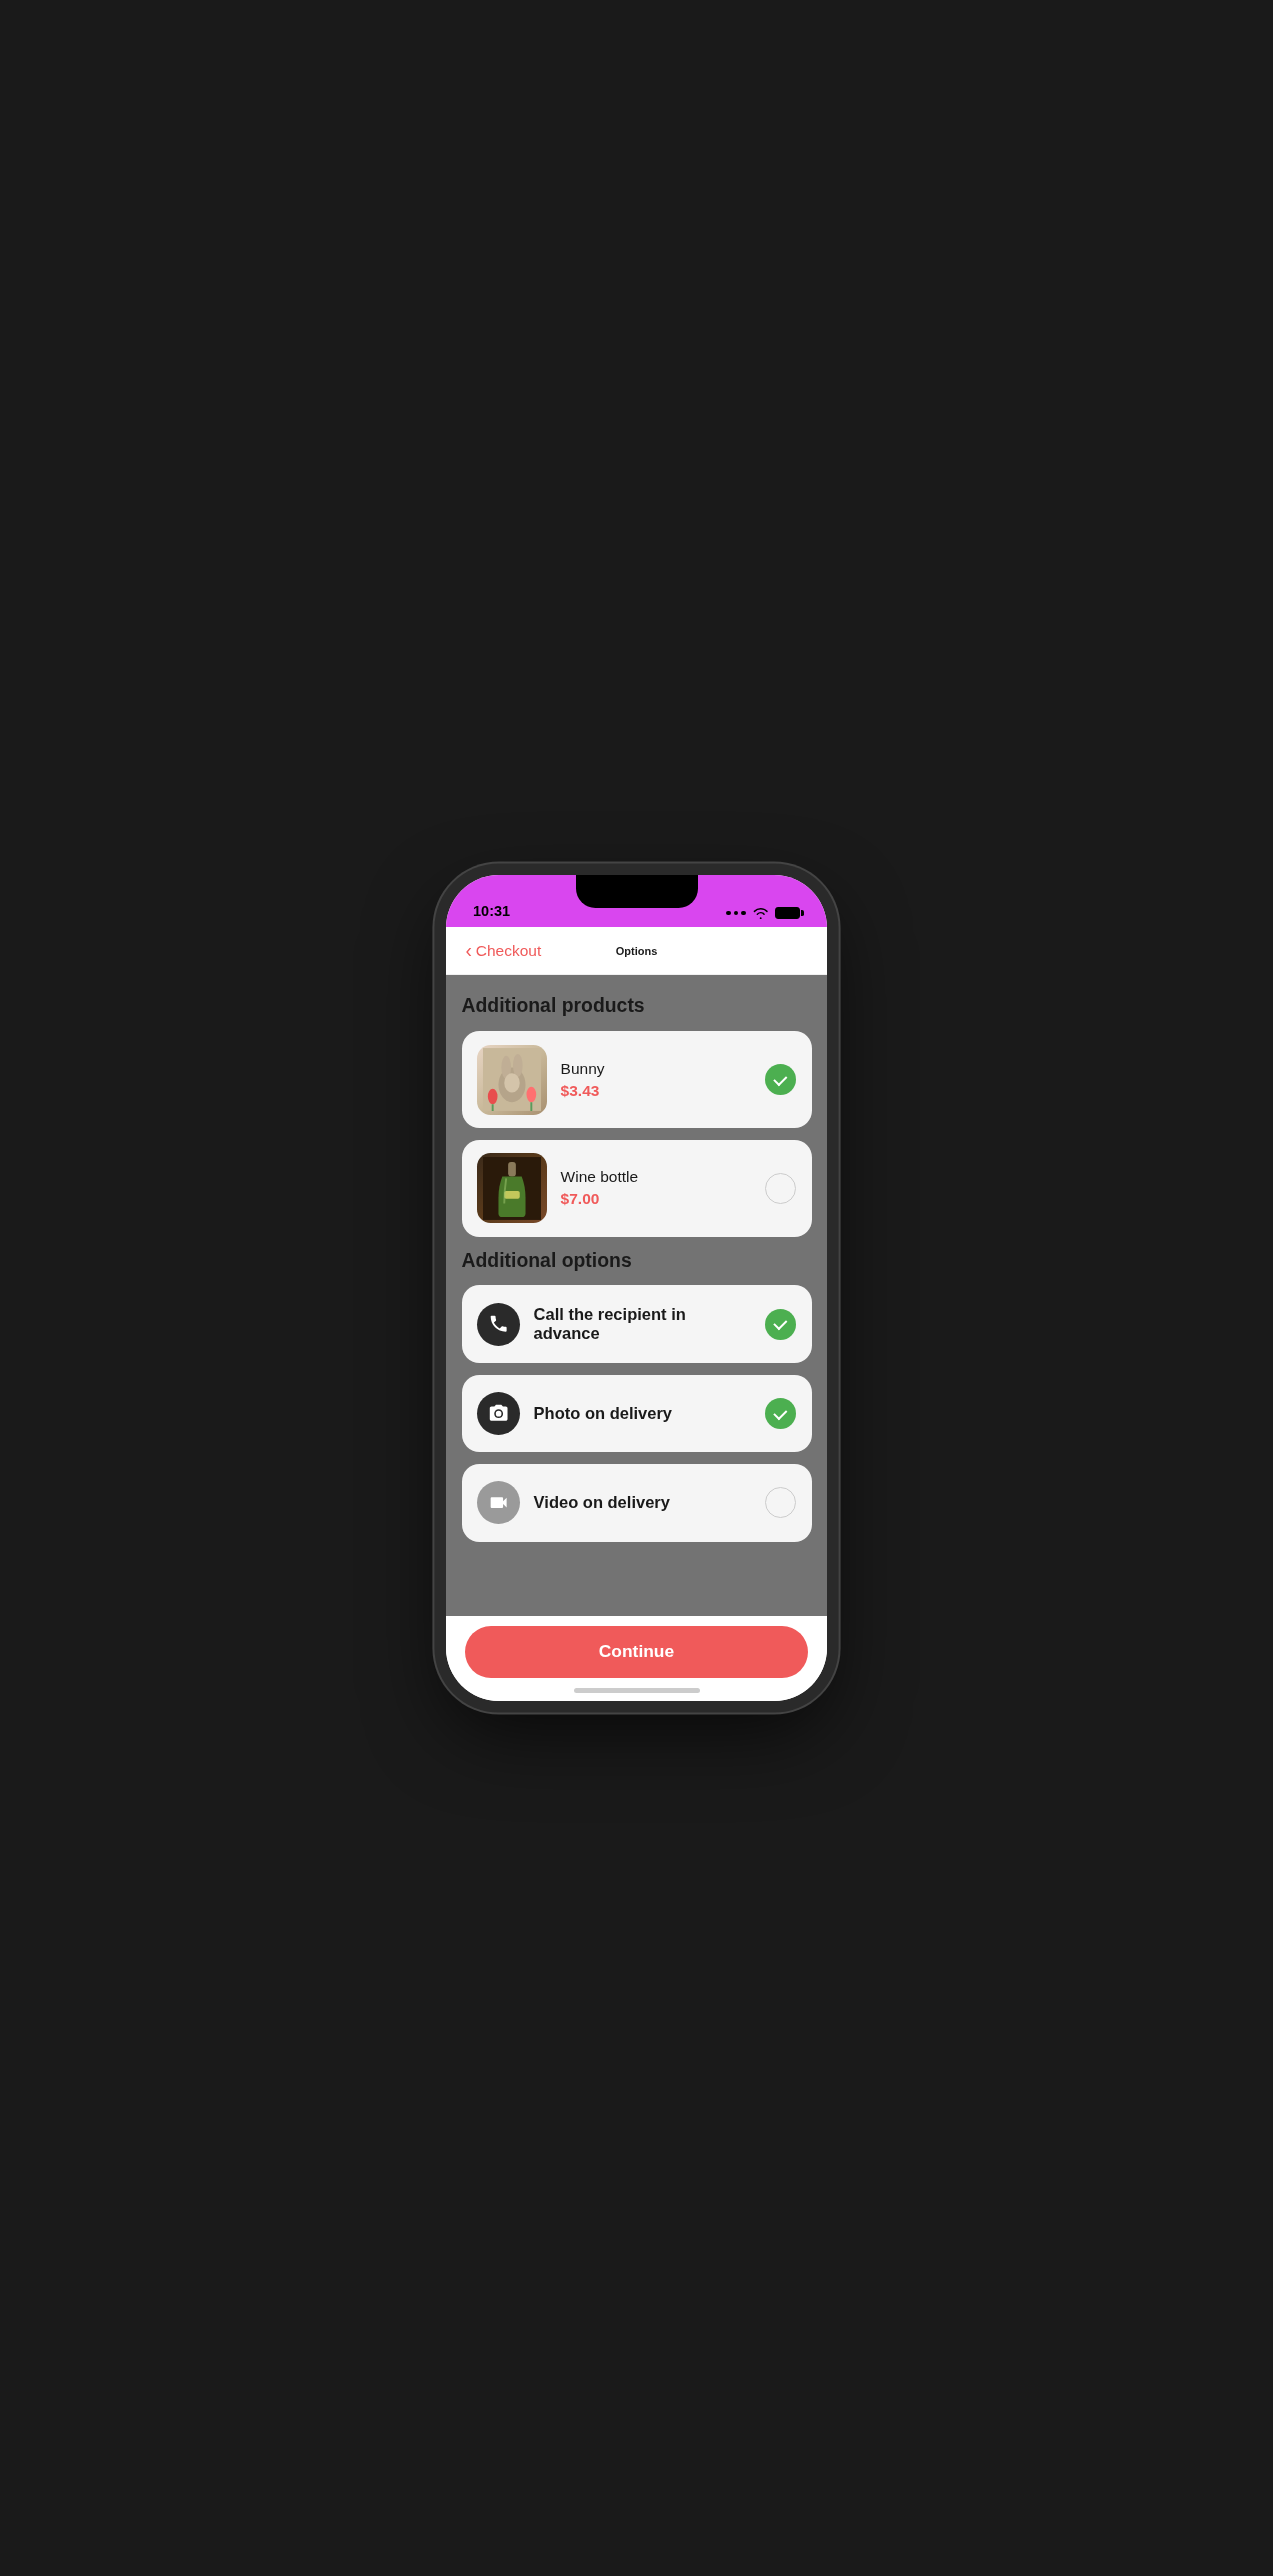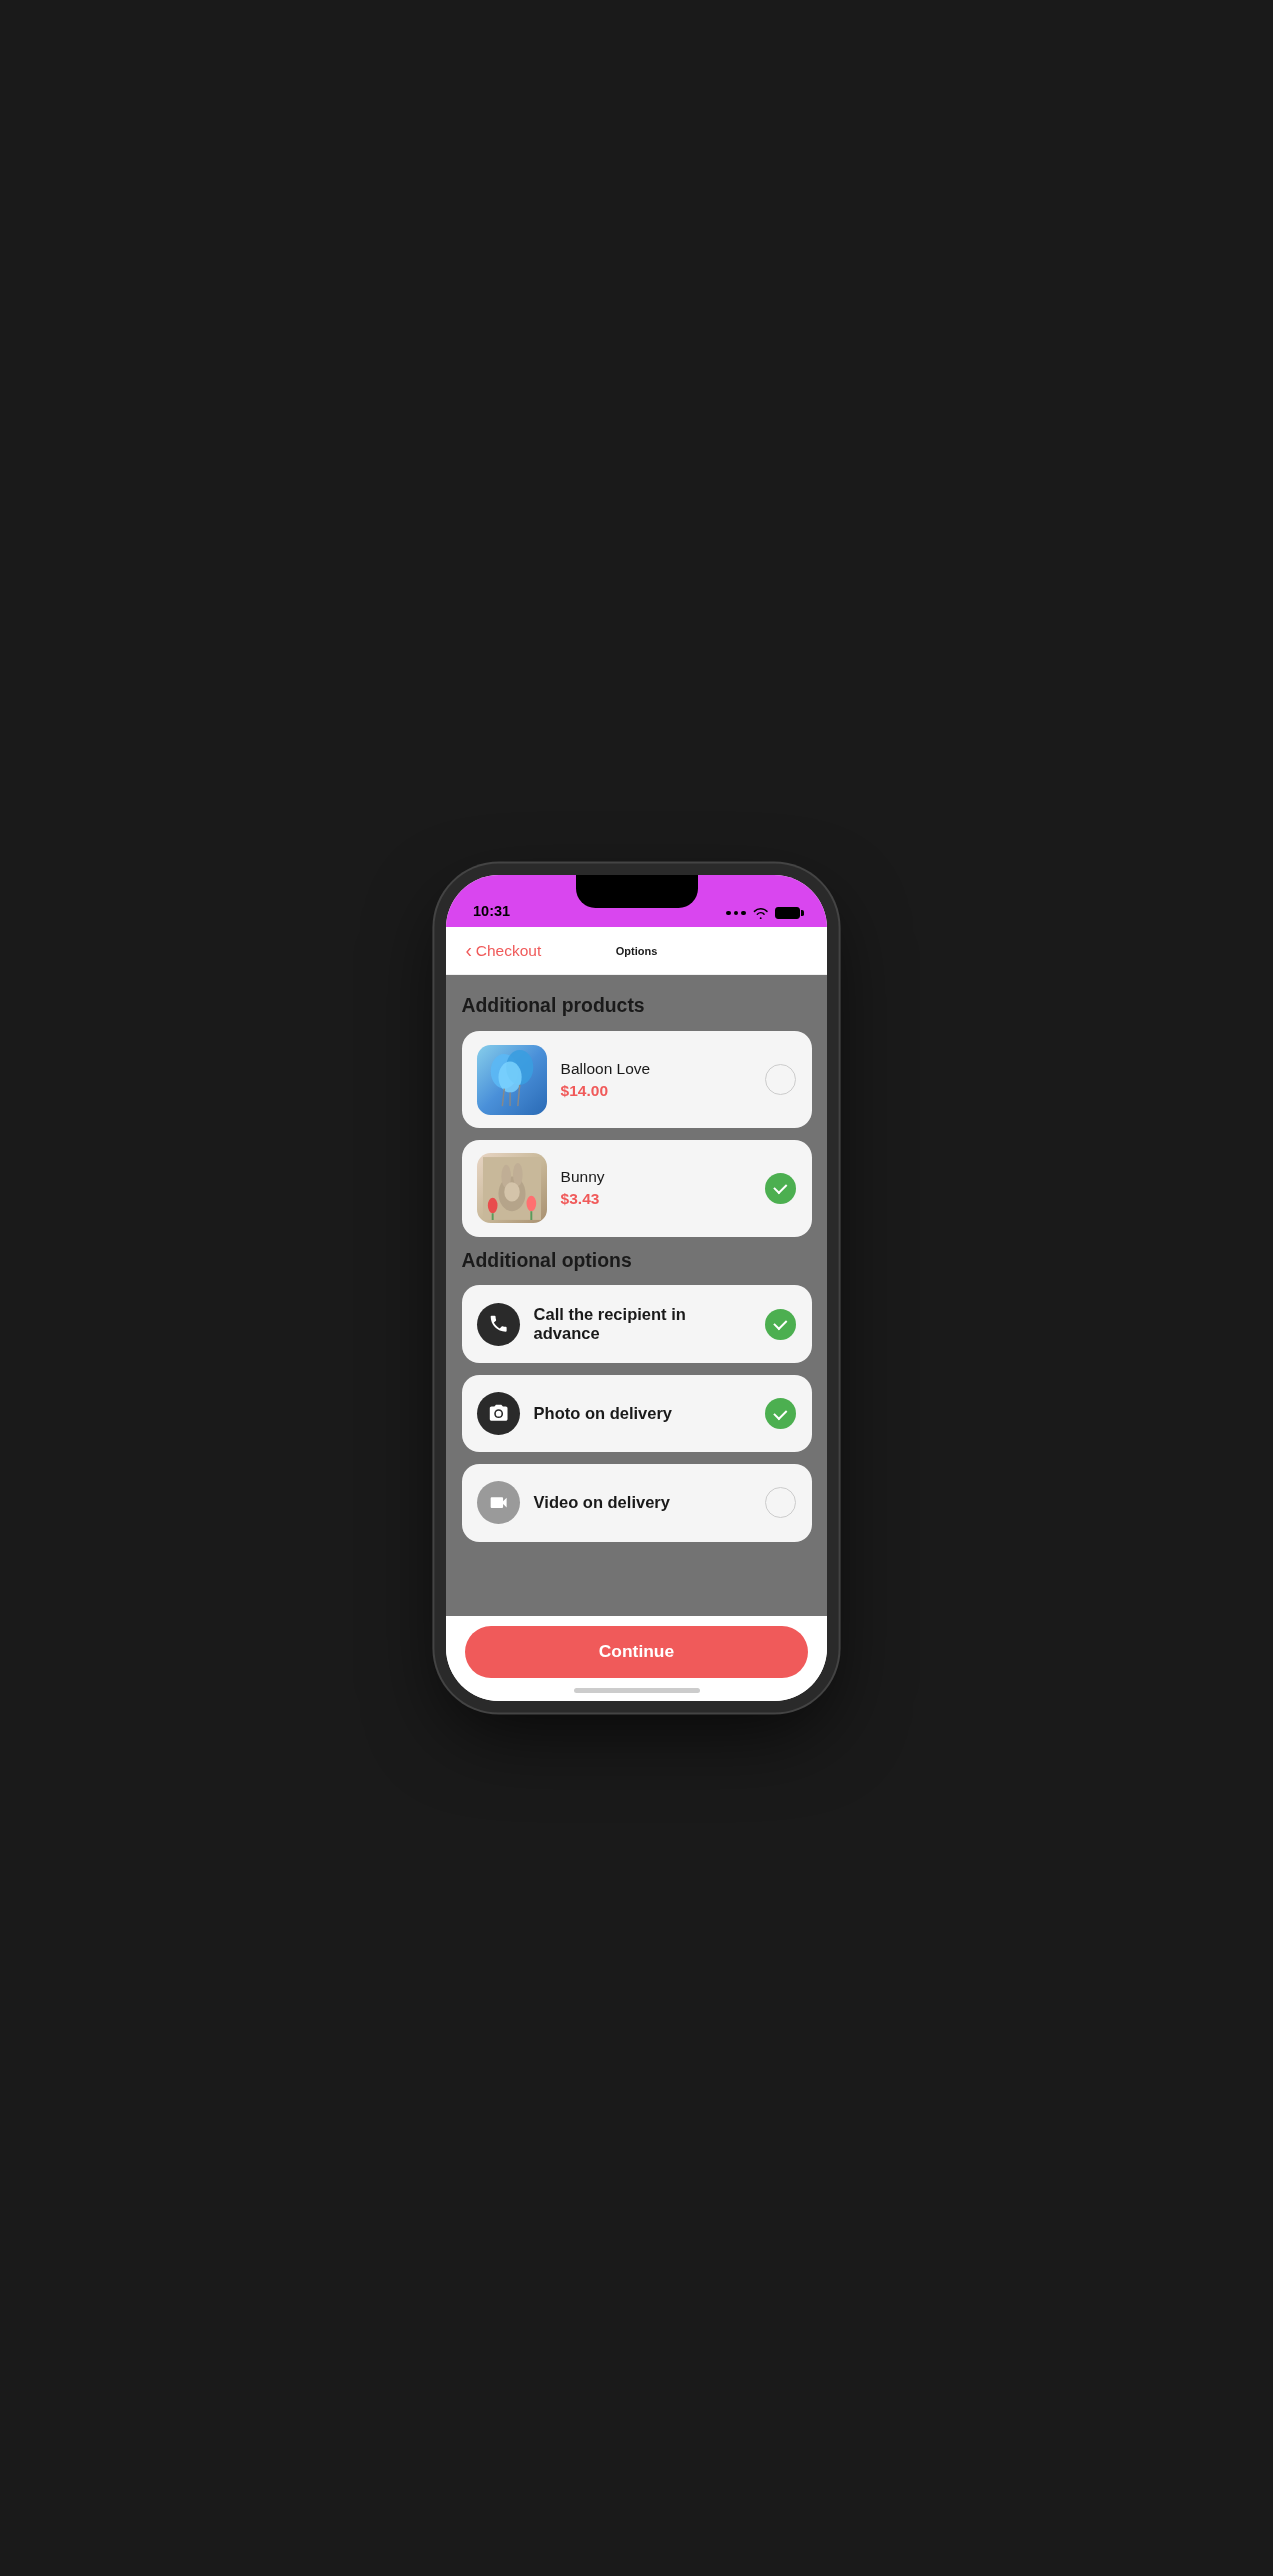--- a/index.html
+++ b/index.html
@@ -342,37 +342,20 @@
       <span class="nav-back-chevron">‹</span>
       <span>Checkout</span>
     </div>
     <span class="nav-title">Options</span>
   </div>
 
   <div class="scroll-content">
 
     <div class="section-title">Additional products</div>
 
-    <div class="card">
-      <div class="card-image balloon-img">
-        <svg width="58" height="63" viewBox="0 0 60 65">
-          <ellipse cx="22" cy="24" rx="14" ry="18" fill="#5bb8f5" opacity="0.9"></ellipse>
-          <ellipse cx="38" cy="20" rx="14" ry="18" fill="#3a9de0" opacity="0.9"></ellipse>
-          <ellipse cx="28" cy="30" rx="12" ry="16" fill="#7dd4ff" opacity="0.8"></ellipse>
-          <line x1="22" y1="42" x2="20" y2="60" stroke="#888" stroke-width="1.5"></line>
-          <line x1="38" y1="38" x2="36" y2="60" stroke="#888" stroke-width="1.5"></line>
-          <line x1="28" y1="46" x2="28" y2="60" stroke="#888" stroke-width="1.5"></line>
-        </svg>
-      </div>
-      <div class="card-info">
-        <div class="card-name">Balloon Love</div>
-        <div class="card-price">$14.00</div>
-      </div>
-      <div class="card-check unchecked"></div>
-    </div>
 
     <div class="card">
       <div class="card-image bunny-img">
         <svg width="58" height="63" viewBox="0 0 60 65">
           <rect width="60" height="65" fill="#c8b89a"></rect>
           <ellipse cx="30" cy="38" rx="14" ry="18" fill="#b5a48a"></ellipse>
           <ellipse cx="24" cy="20" rx="5" ry="12" fill="#c0ae95"></ellipse>
           <ellipse cx="36" cy="18" rx="5" ry="12" fill="#c0ae95"></ellipse>
           <ellipse cx="30" cy="36" rx="8" ry="10" fill="#d4c4aa"></ellipse>
 
@@ -382,20 +365,38 @@
           <line x1="50" y1="56" x2="50" y2="65" stroke="#5a9a5a" stroke-width="2"></line>
         </svg>
       </div>
       <div class="card-info">
         <div class="card-name">Bunny</div>
         <div class="card-price">$3.43</div>
       </div>
       <div class="card-check checked"></div>
     </div>
 
+    <div class="card">
+      <div class="card-image wine-img">
+        <svg width="58" height="63" viewBox="0 0 60 65">
+          <rect width="60" height="65" fill="#2a1a0a"></rect>
+
+          <rect x="26" y="5" width="8" height="15" rx="3" fill="#8a7a5a"></rect>
+          <path d="M20 20 Q16 30 16 42 L16 58 Q16 62 20 62 L40 62 Q44 62 44 58 L44 42 Q44 30 40 20 Z" fill="#4a7a2a"></path>
+          <rect x="22" y="35" width="16" height="8" fill="#f5e870" opacity="0.7" rx="2"></rect>
+
+          <path d="M24 22 Q22 35 22 48" stroke="#a0c870" stroke-width="2" fill="none" opacity="0.5"></path>
+        </svg>
+      </div>
+      <div class="card-info">
+        <div class="card-name">Wine bottle</div>
+        <div class="card-price">$7.00</div>
+      </div>
+      <div class="card-check unchecked"></div>
+    </div>
 
     <div class="options-section">
       <div class="section-title">Additional options</div>
 
       <div class="option-row">
         <div class="option-icon dark">
           <svg width="21.3" height="21.3" viewBox="0 0 24 24" fill="white">
             <path d="M6.6 10.8c1.4 2.8 3.8 5.1 6.6 6.6l2.2-2.2c.3-.3.7-.4 1-.2 1.1.4 2.3.6 3.6.6.6 0 1 .4 1 1V20c0 .6-.4 1-1 1-9.4 0-17-7.6-17-17 0-.6.4-1 1-1h3.5c.6 0 1 .4 1 1 0 1.3.2 2.5.6 3.6.1.3 0 .7-.2 1L6.6 10.8z"></path>
           </svg>
         </div>

